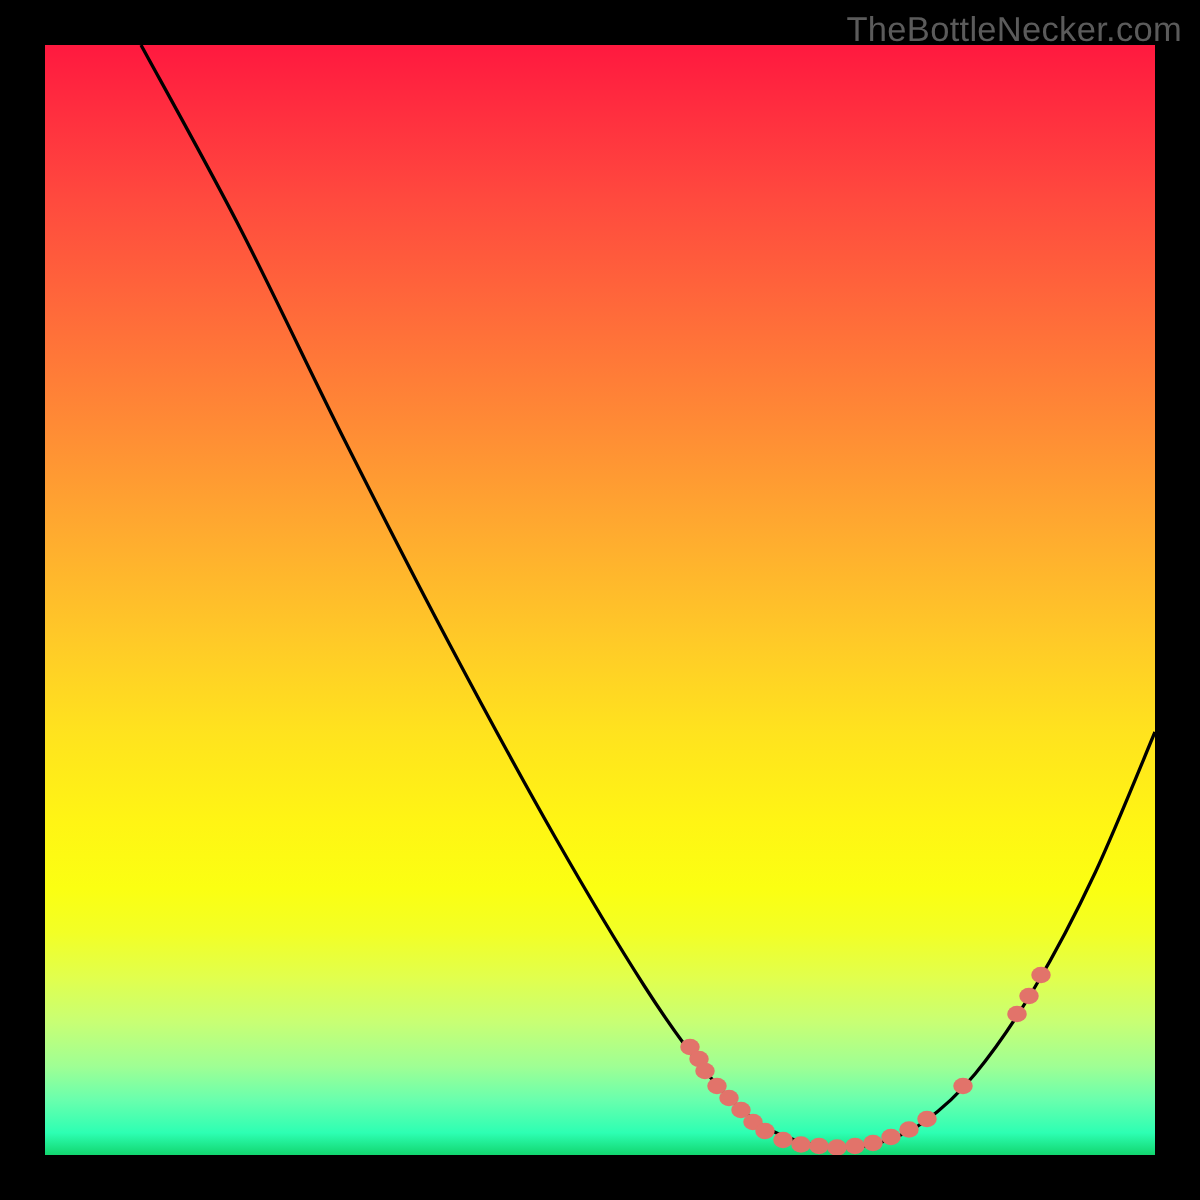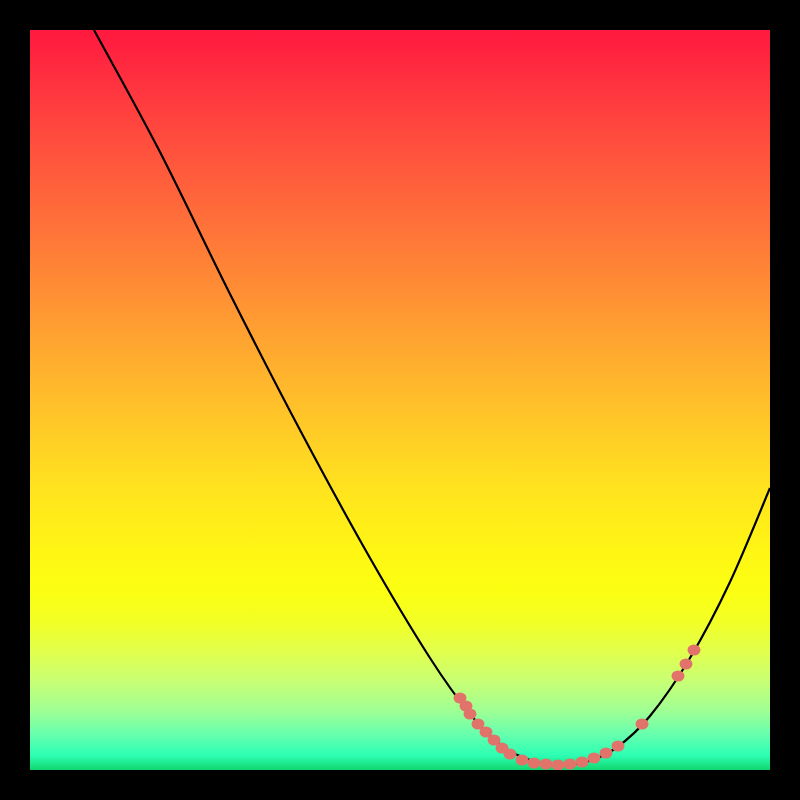--- a/index.html
+++ b/index.html
@@ -64,20 +64,21 @@
     font-size: 23px;
     font-weight: 400;
     letter-spacing: 0.2px;
     user-select: none;
   }
 </style>
 </head>
 <body>
 
 <div class="frame">
+  <div class="watermark">TheBottleNecker.com</div>
 
   <div class="plot">
     <div class="gradient"></div>
     <svg class="curve" viewBox="0 0 740 740" preserveAspectRatio="none">
       <path id="curve-path" d="M 64 0 C 75 20.333333333333332, 107.33333333333333 78, 130 122 C 152.66666666666666 166, 176.66666666666666 217.66666666666666, 200 264 C 223.33333333333334 310.3333333333333, 246.66666666666666 356, 270 400 C 293.3333333333333 444, 318.3333333333333 490, 340 528 C 361.6666666666667 566, 383.3333333333333 602, 400 628 C 416.6666666666667 654, 428 669.3333333333334, 440 684 C 452 698.6666666666666, 462 708.3333333333334, 472 716 C 482 723.6666666666666, 490.6666666666667 726.8333333333334, 500 730 C 509.3333333333333 733.1666666666666, 518.6666666666666 734.6666666666666, 528 735 C 537.3333333333334 735.3333333333334, 546.3333333333334 734.8333333333334, 556 732 C 565.6666666666666 729.1666666666666, 575.3333333333334 725.6666666666666, 586 718 C 596.6666666666666 710.3333333333334, 607.6666666666666 701, 620 686 C 632.3333333333334 671, 646.6666666666666 650.3333333333334, 660 628 C 673.3333333333334 605.6666666666666, 686.6666666666666 580.3333333333334, 700 552 C 713.3333333333334 523.6666666666666, 733.3333333333334 473.6666666666667, 740 458" fill="none" stroke="#000000" stroke-width="2.2"></path>
       <g id="markers">
           <ellipse cx="430" cy="668" rx="6.5" ry="5.5" fill="#e2736a"></ellipse>
           <ellipse cx="436" cy="676" rx="6.5" ry="5.5" fill="#e2736a"></ellipse>
           <ellipse cx="440" cy="684" rx="6.5" ry="5.5" fill="#e2736a"></ellipse>
           <ellipse cx="448" cy="694" rx="6.5" ry="5.5" fill="#e2736a"></ellipse>

